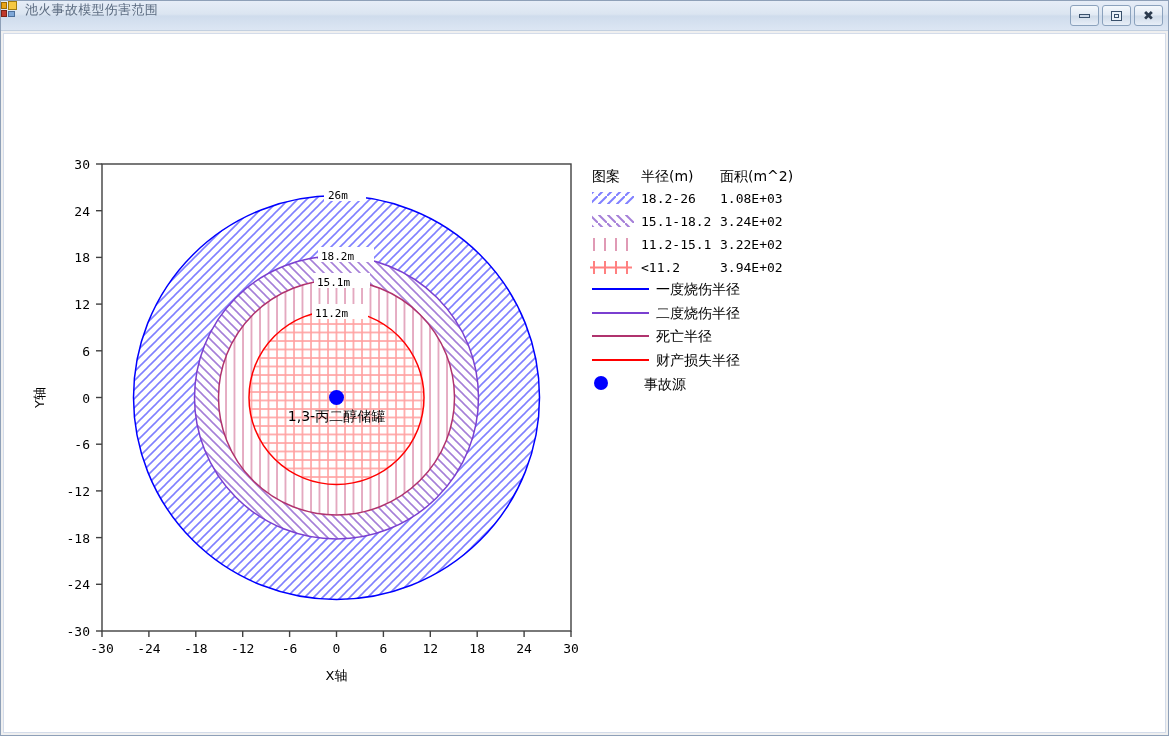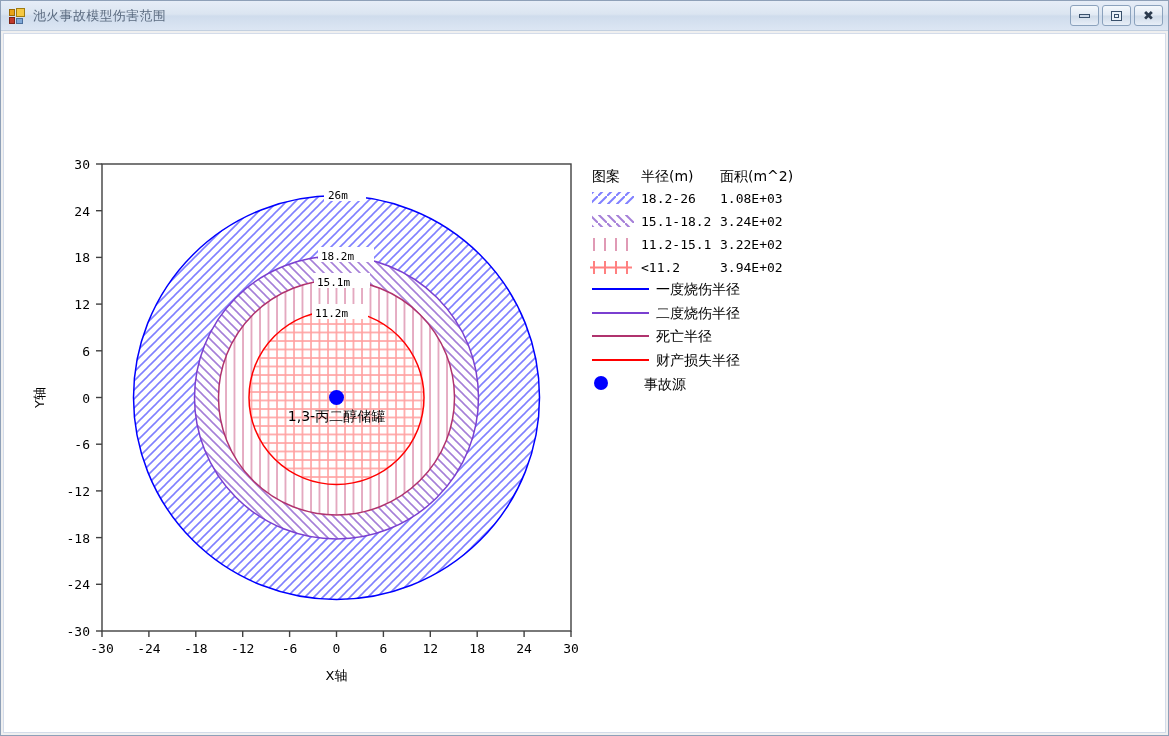--- a/index.html
+++ b/index.html
@@ -26,22 +26,22 @@
     display: flex;
     flex-direction: column;
   }
   #titlebar {
     position: relative;
     height: 30px;
     flex: 0 0 30px;
     background: linear-gradient(to bottom, #e6edf7 0%, #dbe5f1 45%, #cfdcec 52%, #dce6f3 100%);
     border-bottom: 1px solid #c3d0e0;
     display: flex;
-    align-items: center;
-    padding-left: 8px;
+    align-items: flex-start;
+    padding-left: 0;
     box-sizing: border-box;
   }
   #app-icon {
     width: 17px;
     height: 16px;
     position: relative;
     margin-right: 7px;
     flex: 0 0 auto;
   }
   #app-icon .sq { position: absolute; }

